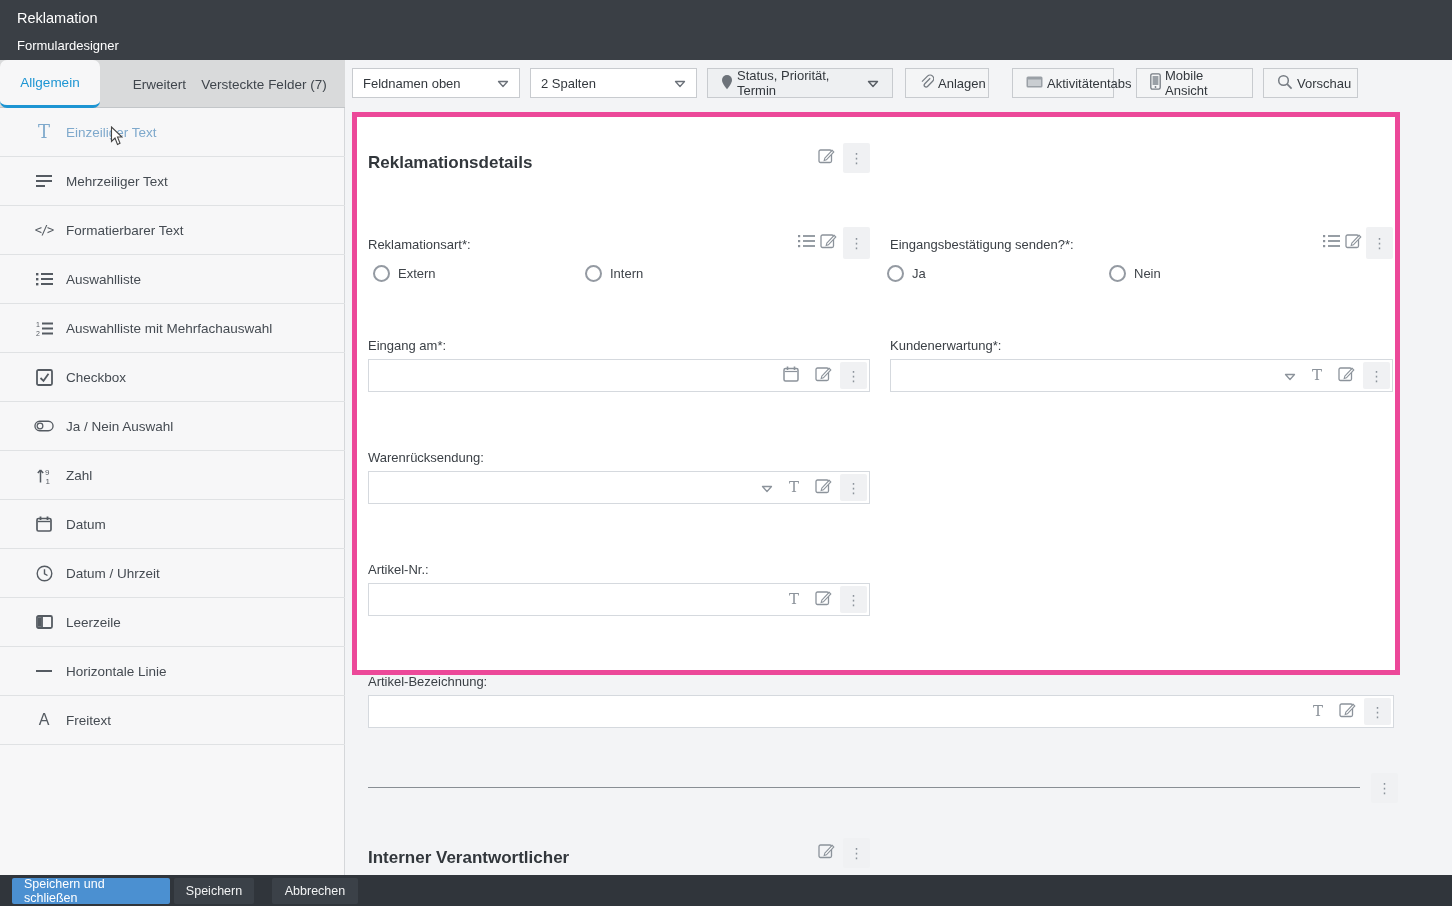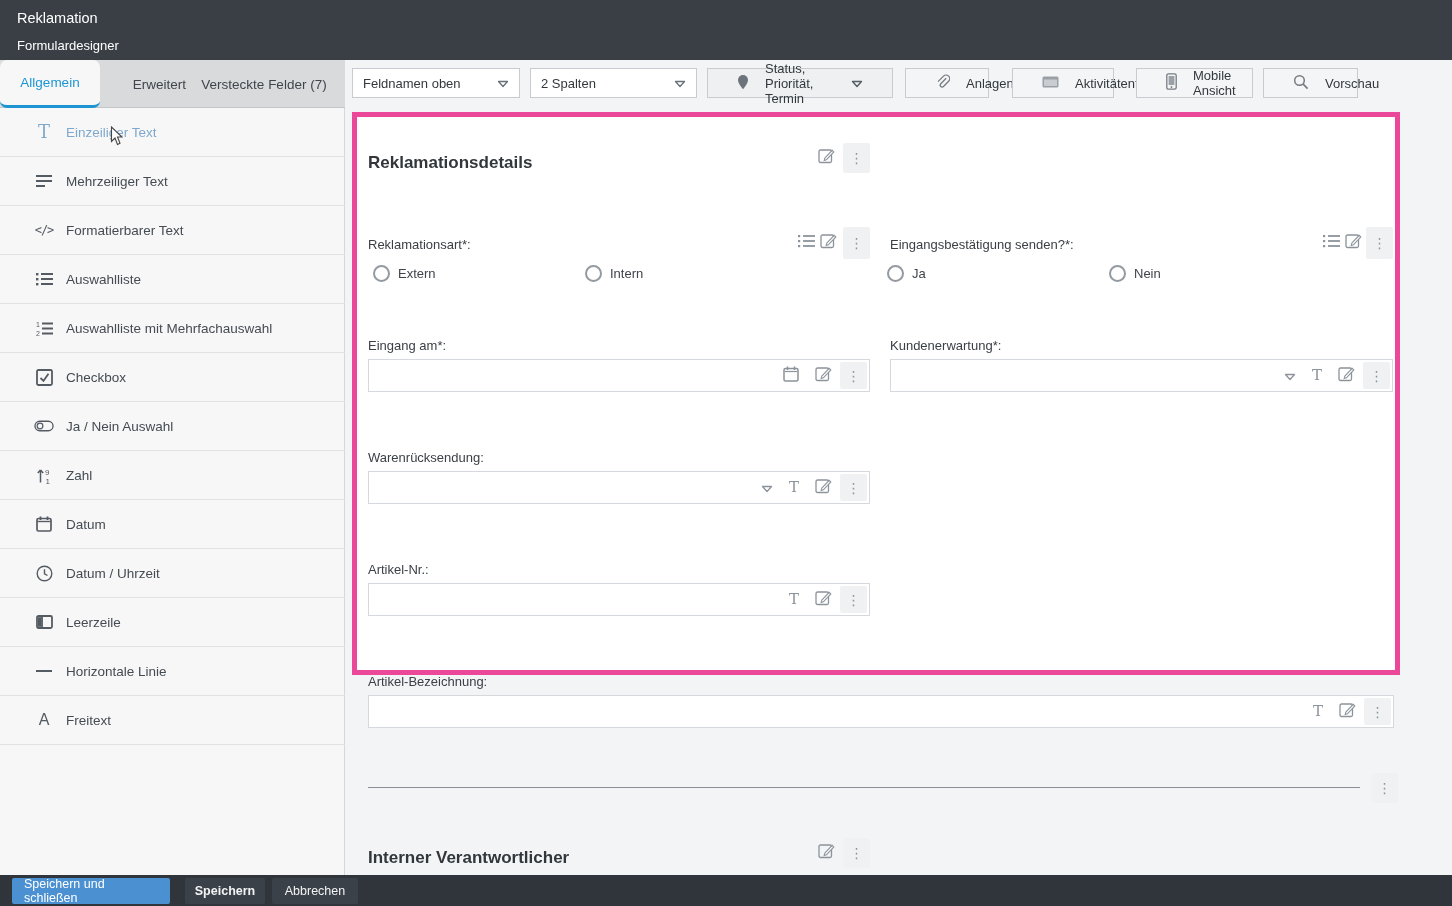--- a/index.html
+++ b/index.html
@@ -22,21 +22,21 @@
   .side-item .lbl { margin-left:12px; font-size:13.5px; color:#454b52; }
   .side-item.hovered .ic, .side-item.hovered .lbl { color:#7fa9cc; }
   .serifT { font-family:"DejaVu Serif", serif; font-size:18px; line-height:1; }
   .codeIc { font-family:"DejaVu Sans Mono", monospace; font-size:12px; letter-spacing:-1px; }
   .hlineIc { display:inline-block; width:16px; height:2.5px; background:currentColor; }
   .cursor-arrow { position:absolute; left:110px; top:18px; z-index:5; }
 
   
   .toolbar-select { position:absolute; top:68px; height:30px; background:#fff; border:1px solid #c8cbcf; display:flex; align-items:center; padding:0 10px; font-size:13px; color:#33383d; }
   .toolbar-select .caret { margin-left:auto; }
-  .toolbar-btn { position:absolute; top:68px; height:30px; border:1px solid #c8cbcf; background:#f4f5f6; display:flex; align-items:center; gap:16px; padding:0 29px; font-size:13px; color:#33383d; }
+  .toolbar-btn { position:absolute; top:68px; height:30px; border:1px solid #c8cbcf; background:#f4f5f6; display:flex; align-items:center; gap:4px; padding:0 13px; font-size:13px; color:#33383d; }
   .toolbar-btn.grayer { background:#eef0f2; }
 
   
   .canvas { position:absolute; left:352px; top:112px; width:1048px; height:563px; background:#fff; border:5px solid #ec4899; }
   .sec-title { position:absolute; font-size:17px; font-weight:bold; color:#32373c; }
   .field-label { position:absolute; font-size:13px; color:#3b4046; }
   .kebab-box { position:absolute; width:27px; height:30px; background:#f0f1f3; border-radius:2px; display:flex; align-items:center; justify-content:center; color:#8c939b; font-size:14px; }
   .mini-icon { position:absolute; color:#8c939b; display:flex; align-items:center; justify-content:center; }
   .radio-row { position:absolute; display:flex; align-items:center; }
   .radio-circle { width:17px; height:17px; border:2px solid #949aa2; border-radius:50%; background:#fff; flex:none; }
@@ -439,21 +439,21 @@
     <div class="kebab-box" style="left:486px;top:721px;">
         <span>⋮</span>
       </div>
 
   </div>
 
   <div class="footer">
     <div class="f-btn primary" style="left:12px;width:158px;">
         <span>Speichern und schließen</span>
       </div>
-    <div class="f-btn" style="left:185px;width:80px;font-weight:bold;">
+    <div class="f-btn" style="left:174px;width:80px;">
         <span>Speichern</span>
       </div>
     <div class="f-btn" style="left:272px;width:86px;">
         <span>Abbrechen</span>
       </div>
   </div>
 
 </div>
 
 </body></html>

